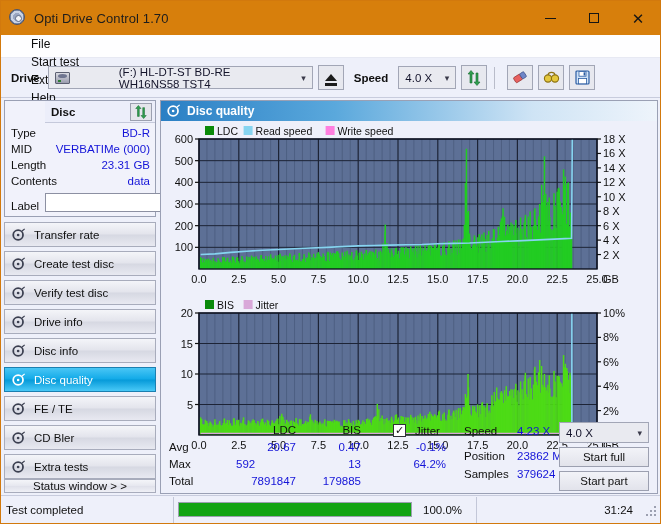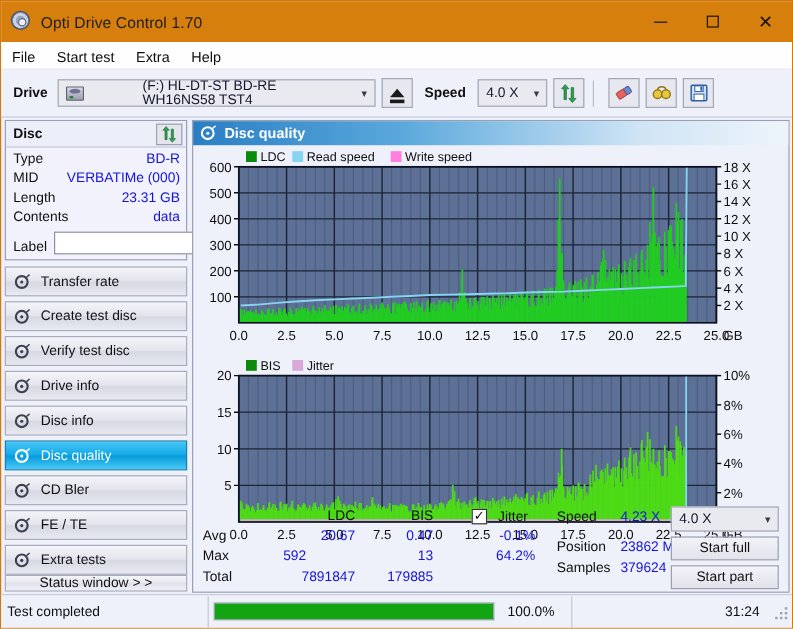--- a/index.html
+++ b/index.html
@@ -47,22 +47,23 @@
     width: 44px; height: 34px; display: flex; align-items: center; justify-content: center;
     font-size: 14px; color: #151515; line-height: 1;
   }
   .winbtn.min span { display: block; width: 11px; height: 1px; background: #151515; }
   .winbtn.max span { display: block; width: 10px; height: 10px; border: 1.3px solid #151515; }
   .winbtn.close span { font-size: 15px; }
 
   
   .menubar {
     height: 23px; background: #fefeff;
-    display: flex; align-items: flex-end; padding-left: 0;
+    display: flex; align-items: flex-start; padding-left: 21px;
     border-bottom: 1px solid #e7e9f3;
+    flex-direction: column;
   }
   .menu-item { font-size: 12px; color: #0e0e0e; padding: 2px 9px; }
 
   
   .toolbar {
     height: 40px; background: #eef0fa;
     display: flex; align-items: center; padding: 0 6px;
     border-bottom: 1px solid #c8ccdd;
   }
   .tb-label { font-size: 11.5px; font-weight: bold; color: #101010; margin: 0 8px 0 4px; }
@@ -104,21 +105,21 @@
   }
   .sidebar {
     width: 158px; flex: none; padding: 2px 3px 0 3px;
     display: flex; flex-direction: column;
   }
 
   
   .disc-panel { border: 1px solid #9aa0b4; background: #f1f2fb; }
   .disc-head {
     height: 22px; display: flex; align-items: center; padding: 0 3px 0 6px;
-    background: #eceefa; border-bottom: 1px solid #c5c9db;
+    background: #eceefa; border-bottom: 1px solid #c5c9db; margin-left: 40px;
   }
   .disc-head .t { font-size: 11.5px; font-weight: bold; color: #111; }
   .disc-head .rbtn {
     margin-left: auto; width: 22px; height: 18px; background: #e4e5ec;
     border: 1px solid #9ca0b0; display: flex; align-items: center; justify-content: center;
   }
   .disc-rows { padding: 3px 5px 4px 6px; }
   .drow { display: flex; font-size: 11.5px; line-height: 15px; margin-bottom: 1px; }
   .drow .k { color: #101010; }
   .drow .v { margin-left: auto; color: #1414d8; }
@@ -399,31 +400,31 @@
           <span>Disc quality</span>
         </div>
         <div class="nav-btn">
           <span class="nicon">
             <svg width="14" height="14" viewBox="0 0 16 16">
                 <circle cx="7" cy="8" r="5.6" fill="none" stroke="#3b3f50" stroke-width="2"></circle>
                 <circle cx="7" cy="8" r="1.5" fill="#3b3f50"></circle>
                 <path d="M11.5 3.5 L14.5 1" stroke="#3b3f50" stroke-width="1.4"></path>
               </svg>
           </span>
-          <span>CD Bler</span>
+          <span>FE / TE</span>
         </div>
         <div class="nav-btn">
           <span class="nicon">
             <svg width="14" height="14" viewBox="0 0 16 16">
                 <circle cx="7" cy="8" r="5.6" fill="none" stroke="#3b3f50" stroke-width="2"></circle>
                 <circle cx="7" cy="8" r="1.5" fill="#3b3f50"></circle>
                 <path d="M11.5 3.5 L14.5 1" stroke="#3b3f50" stroke-width="1.4"></path>
               </svg>
           </span>
-          <span>FE / TE</span>
+          <span>CD Bler</span>
         </div>
         <div class="nav-btn">
           <span class="nicon">
             <svg width="14" height="14" viewBox="0 0 16 16">
                 <circle cx="7" cy="8" r="5.6" fill="none" stroke="#3b3f50" stroke-width="2"></circle>
                 <circle cx="7" cy="8" r="1.5" fill="#3b3f50"></circle>
                 <path d="M11.5 3.5 L14.5 1" stroke="#3b3f50" stroke-width="1.4"></path>
               </svg>
           </span>
           <span>Extra tests</span>

